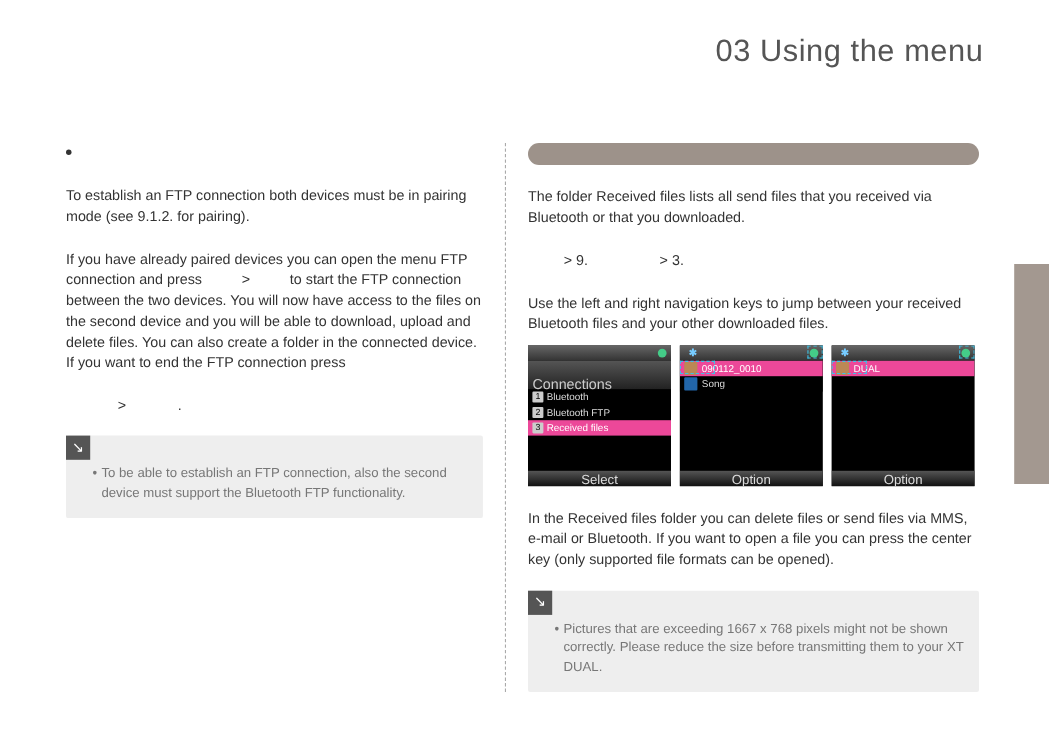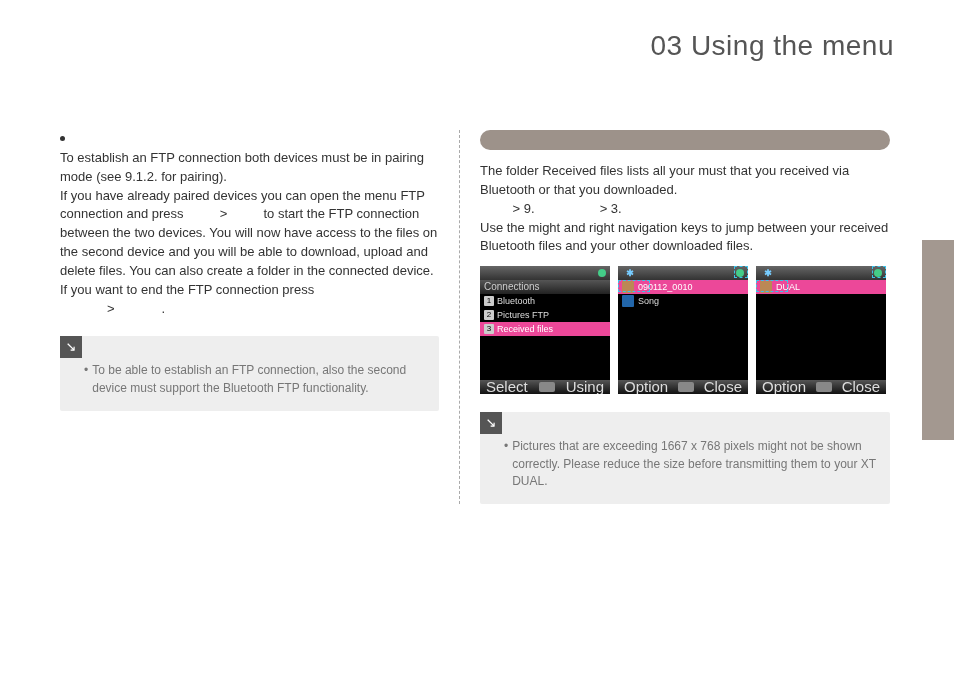--- a/index.html
+++ b/index.html
@@ -4,39 +4,39 @@
 <style>
   * { box-sizing: border-box; margin: 0; padding: 0; }
   html, body { width: 954px; height: 678px; font-family: Arial, Helvetica, sans-serif; background: #fff; color: #333; }
   .page { position: relative; width: 954px; height: 678px; }
   .title { position: absolute; top: 30px; right: 60px; font-size: 28px; font-weight: 300; color: #555; letter-spacing: 0.5px; }
   .cols { position: absolute; top: 130px; left: 60px; width: 830px; display: flex; }
   .col { width: 400px; font-size: 13px; line-height: 1.45; color: #333; }
   .col.left { padding-right: 20px; border-right: 1px dashed #aaa; }
   .col.right { padding-left: 20px; width: 430px; }
   .bullet { width: 5px; height: 5px; background: #333; border-radius: 50%; display: inline-block; vertical-align: middle; margin-bottom: 2px; }
-  .para { margin-top: 0; }
+  .para { margin-top: 20px; }
   .heading-pill { display: block; height: 20px; border-radius: 10px; background: #9d928a; margin-bottom: 12px; }
   .notebox { margin-top: 18px; background: #eee; border-radius: 2px; padding-top: 18px; position: relative; }
   .notebox .corner { position: absolute; top: 0; left: 0; width: 22px; height: 22px; background: #555; color: #fff; display: flex; align-items: center; justify-content: center; font-size: 13px; }
   .notebox .body { padding: 8px 14px 14px 24px; font-size: 12px; color: #777; display: flex; }
   .notebox .body .nb { margin-right: 4px; }
   .screens { display: flex; gap: 8px; margin-top: 10px; margin-bottom: 14px; }
   .screen { width: 130px; height: 128px; background: #000; position: relative; overflow: hidden; font-size: 9px; color: #ddd; }
   .screen .topbar { height: 14px; background: linear-gradient(#666,#333); display: flex; align-items: center; padding: 0 4px; justify-content: space-between; }
   .screen .topbar .dot { width: 8px; height: 8px; border-radius: 50%; background: #4c8; }
   .screen .bt { width: 16px; height: 12px; display: flex; align-items: center; justify-content: center; color: #7cf; font-weight: bold; }
-  .screen .ttl { height: 14px; background: linear-gradient(#555,#222); padding: 0 4px; color: #ccc; font-size: 10px; }
+  .screen .ttl { height: 14px; background: linear-gradient(#555,#222); padding: 13px 4px; color: #ccc; font-size: 13px; }
   .screen .list { background: #000; }
   .screen .row { height: 14px; padding: 1px 4px; color: #ddd; display: flex; align-items: center; }
   .screen .row.sel { background: #ec4899; color: #fff; }
   .screen .row .num { display:inline-block; width:10px; height:10px; background:#ccc; color:#000; font-size:8px; text-align:center; line-height:10px; margin-right:3px; border-radius:1px; }
   .screen .row .th { width:12px; height:12px; background:#b85; margin-right:4px; border-radius:1px; display:flex; align-items:center; justify-content:center; }
   .screen .row .th.music { background:#26a; }
-  .screen .soft { position:absolute; bottom:0; left:0; right:0; height:14px; background:linear-gradient(#555,#111); display:flex; justify-content:space-between; align-items:center; padding:0 6px; font-size:15px; color:#ddd; }
+  .screen .soft { position:absolute; bottom:0; left:0; right:0; height:14px; background:linear-gradient(#555,#111); display:flex; justify-content:space-between; align-items:center; padding:0 6px; font-size:12px; color:#ddd;flex-direction:column; }
   .screen .soft .mid { width:16px; height:10px; background:#888; border-radius:2px; }
   .outline-group { position:absolute; border:1px dashed #3cc3e8; }
   .outline1 { top: 14px; left: 0; width: 32px; height: 12px; }
   .outline2 { top: 0; right: 0; width: 14px; height: 12px; }
   .side-tab { position: absolute; right: 0; top: 240px; width: 32px; height: 200px; background: #a39890; }
   .faint { color: #fff; } 
 </style>
 </head>
 <body>
 
@@ -63,42 +63,42 @@
         <div class="body">
           <span class="nb">•</span>
           <span>To be able to establish an FTP connection, also the second device must support the Bluetooth FTP functionality.</span>
         </div>
       </div>
     </div>
 
     <div class="col right">
       <span class="heading-pill"></span>
 
-      <div class="para">The folder Received files lists all your must that you received via Bluetooth or that you downloaded.</div>
+      <div class="para">The folder Received files lists all send files that you received via Bluetooth or that you downloaded.</div>
       <div class="para">
         <span class="faint">____</span><span> &gt; 9. </span><span class="faint">________</span><span> &gt; 3.</span>
       </div>
-      <div class="para">Use the might and right navigation keys to jump between your received Bluetooth files and your other downloaded files.</div>
+      <div class="para">Use the left and right navigation keys to jump between your received Bluetooth files and your other downloaded files.</div>
 
       <div class="screens">
 
         <div class="screen">
           <div class="topbar">
               <span></span>
               <span class="dot"></span>
             </div>
           <div class="ttl">Connections</div>
           <div class="list">
             <div class="row">
                 <span class="num">1</span>
                 <span>Bluetooth</span>
               </div>
             <div class="row">
                 <span class="num">2</span>
-                <span>Pictures FTP</span>
+                <span>Bluetooth FTP</span>
               </div>
             <div class="row sel">
                 <span class="num">3</span>
                 <span>Received files</span>
               </div>
           </div>
           <div class="soft">
             <span>Select</span>
             <span class="mid"></span>
             <span>Using</span>
@@ -143,20 +143,21 @@
               </div>
           </div>
           <div class="soft">
             <span>Option</span>
             <span class="mid"></span>
             <span>Close</span>
           </div>
         </div>
       </div>
 
+      <div class="para">In the Received files folder you can delete files or send files via MMS, e-mail or Bluetooth. If you want to open a file you can press the center key (only supported file formats can be opened).</div>
 
       <div class="notebox">
         <div class="corner">
             <span>↘</span>
           </div>
         <div class="body">
           <span class="nb">•</span>
           <span>Pictures that are exceeding 1667 x 768 pixels might not be shown correctly. Please reduce the size before transmitting them to your XT DUAL.</span>
         </div>
       </div>

